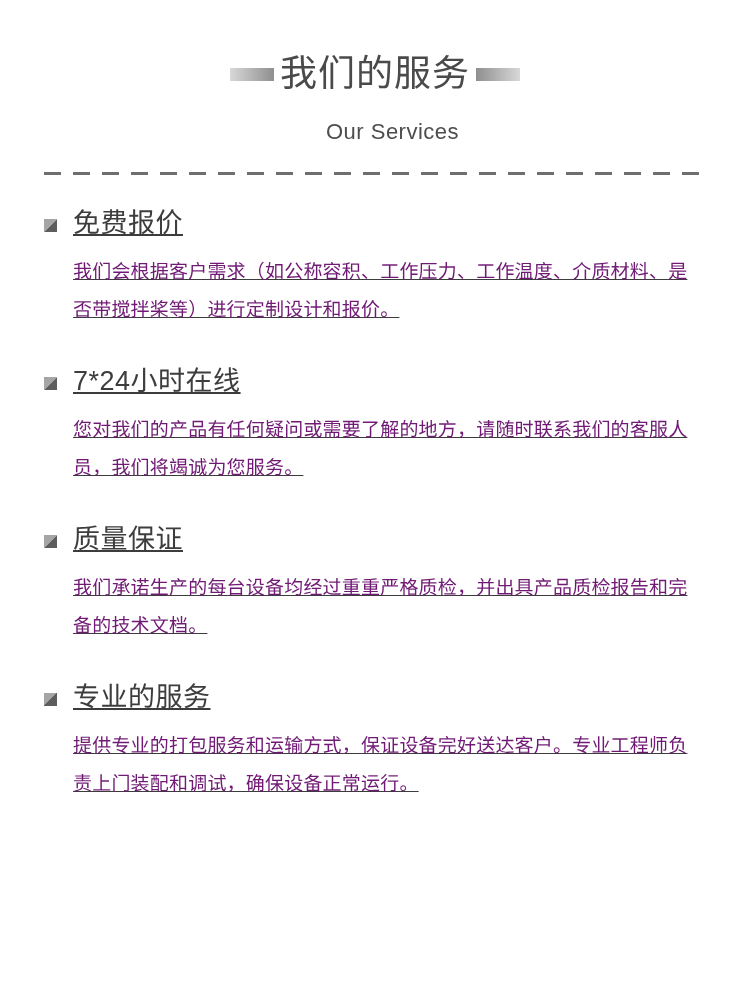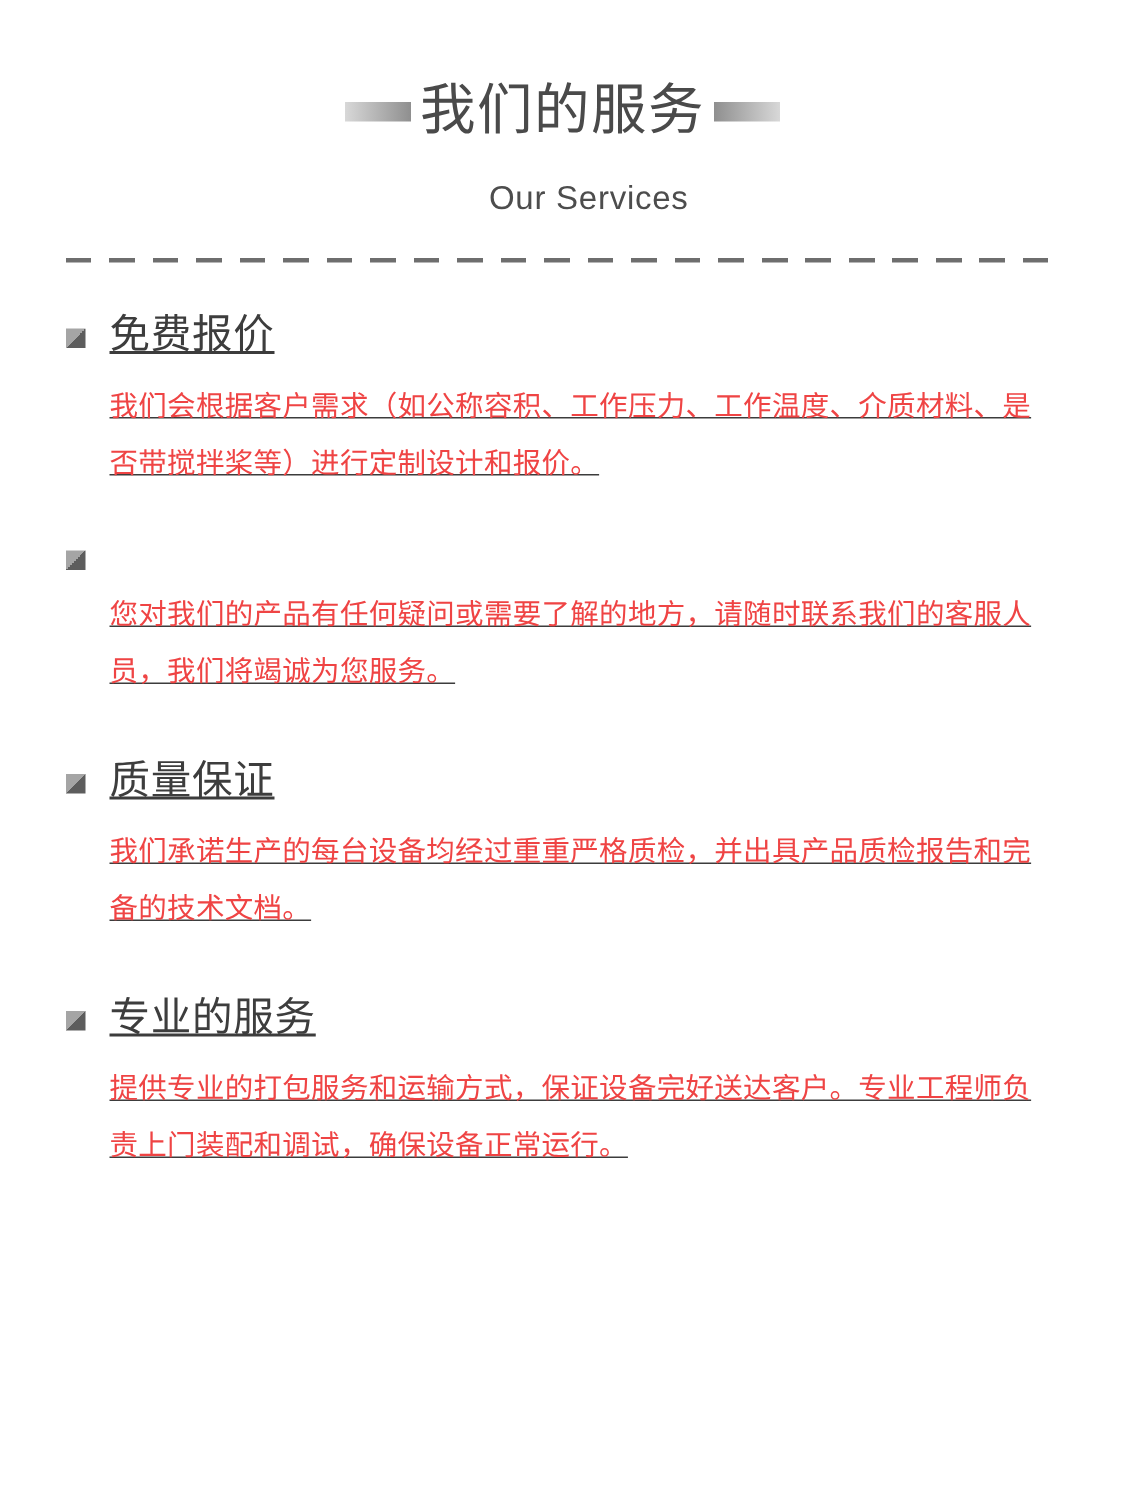--- a/index.html
+++ b/index.html
@@ -107,21 +107,21 @@
     line-height: 36px;
     color: #3d3d3d;
     font-weight: 400;
     letter-spacing: 0.5px;
   }
   .section-body {
     margin-top: 12px;
     padding-left: 29px;
     font-size: 19px;
     line-height: 38px;
-    color: #ef4444;
+    color: #701a75;
     letter-spacing: 0.2px;
     max-width: 640px;
   }
   .section-body p {
     margin: 0;
   }
 </style>
 </head>
 <body>
 
@@ -146,20 +146,21 @@
         <span class="section-title">免费报价</span>
       </div>
       <div class="section-body">
         <p>我们会根据客户需求（如公称容积、工作压力、工作温度、介质材料、是否带搅拌桨等）进行定制设计和报价。</p>
       </div>
     </div>
 
     <div class="section">
       <div class="section-head">
         <span class="bullet"></span>
+        <span class="section-title">7*24小时在线</span>
       </div>
       <div class="section-body">
         <p>您对我们的产品有任何疑问或需要了解的地方，请随时联系我们的客服人员，我们将竭诚为您服务。</p>
       </div>
     </div>
 
     <div class="section">
       <div class="section-head">
         <span class="bullet"></span>
         <span class="section-title">质量保证</span>

